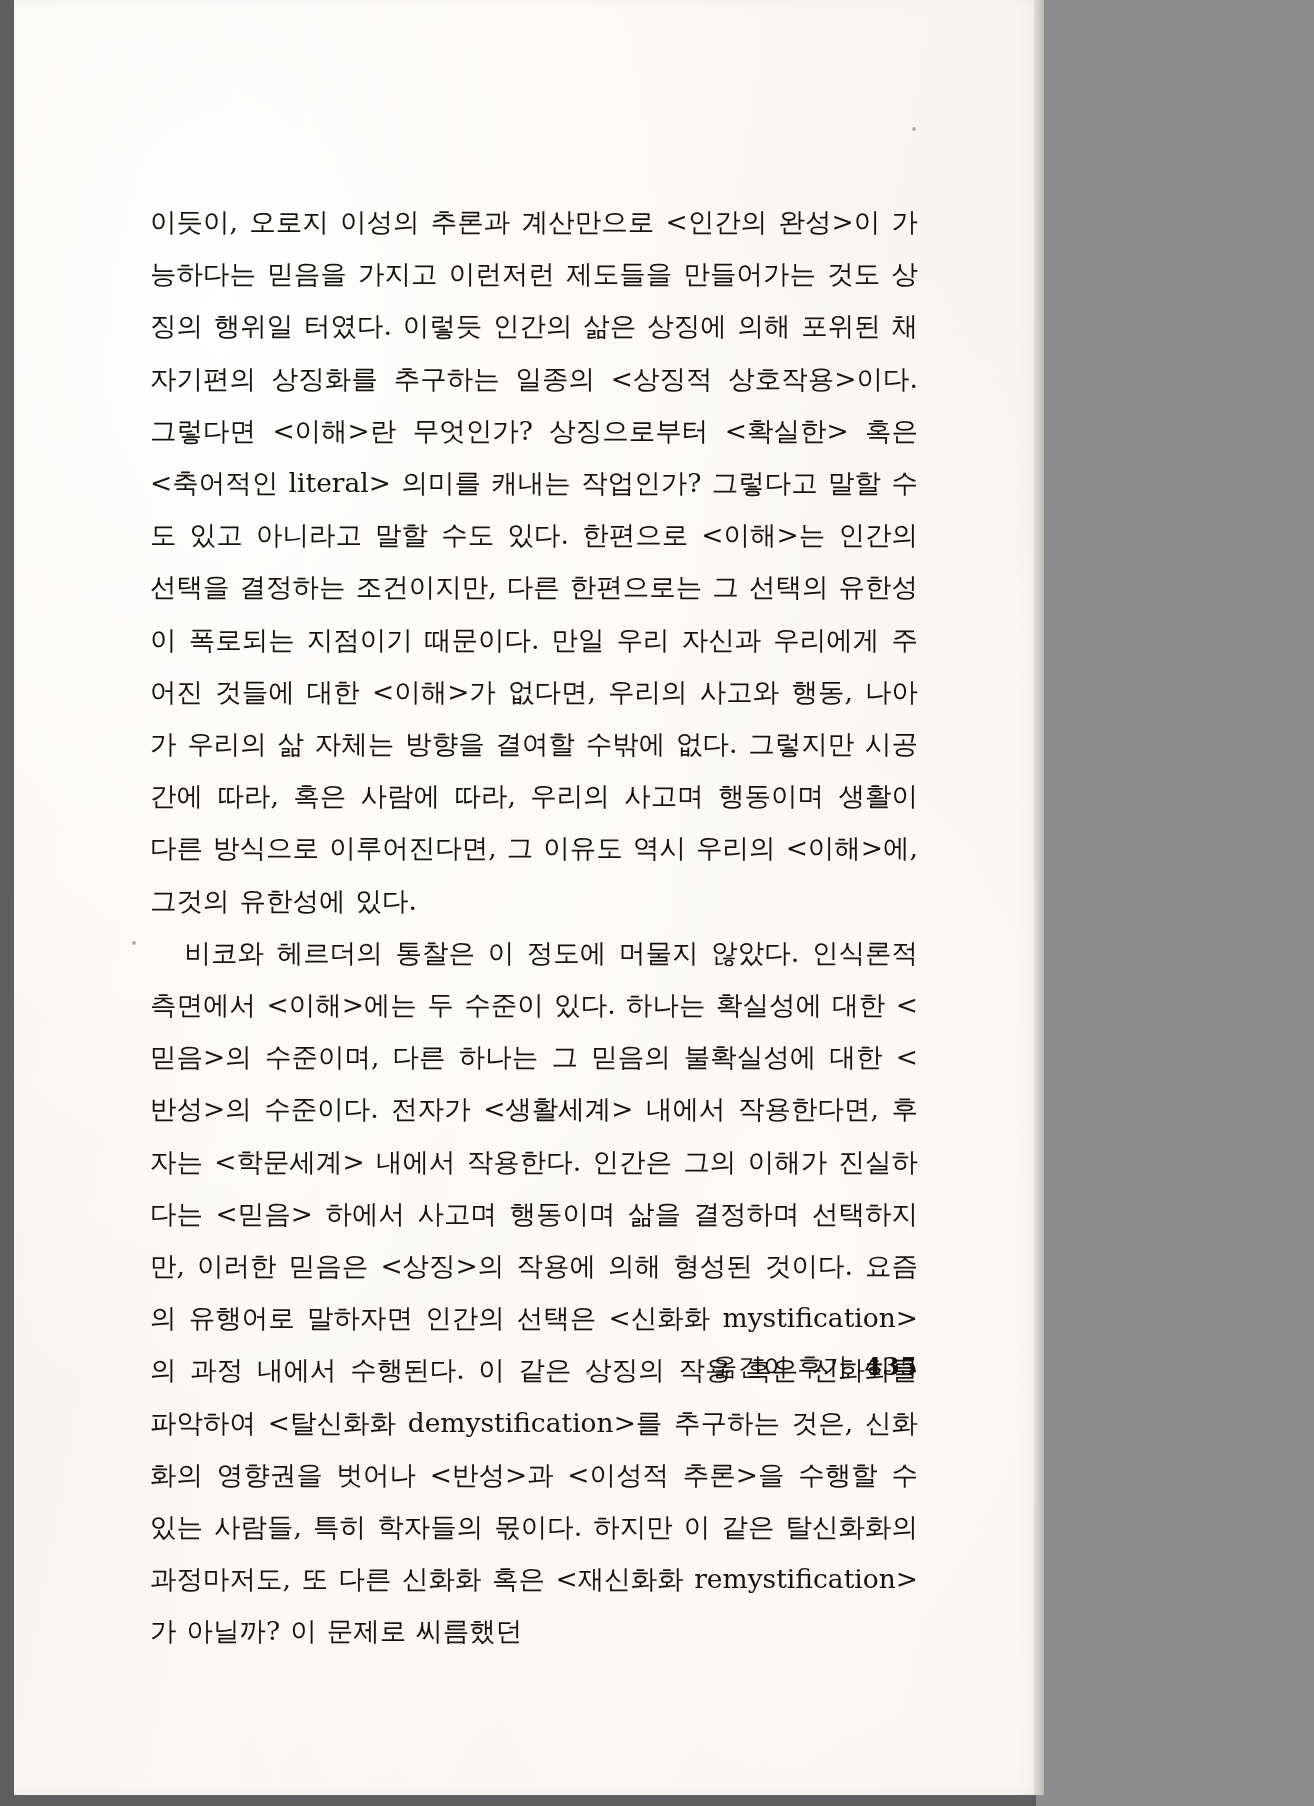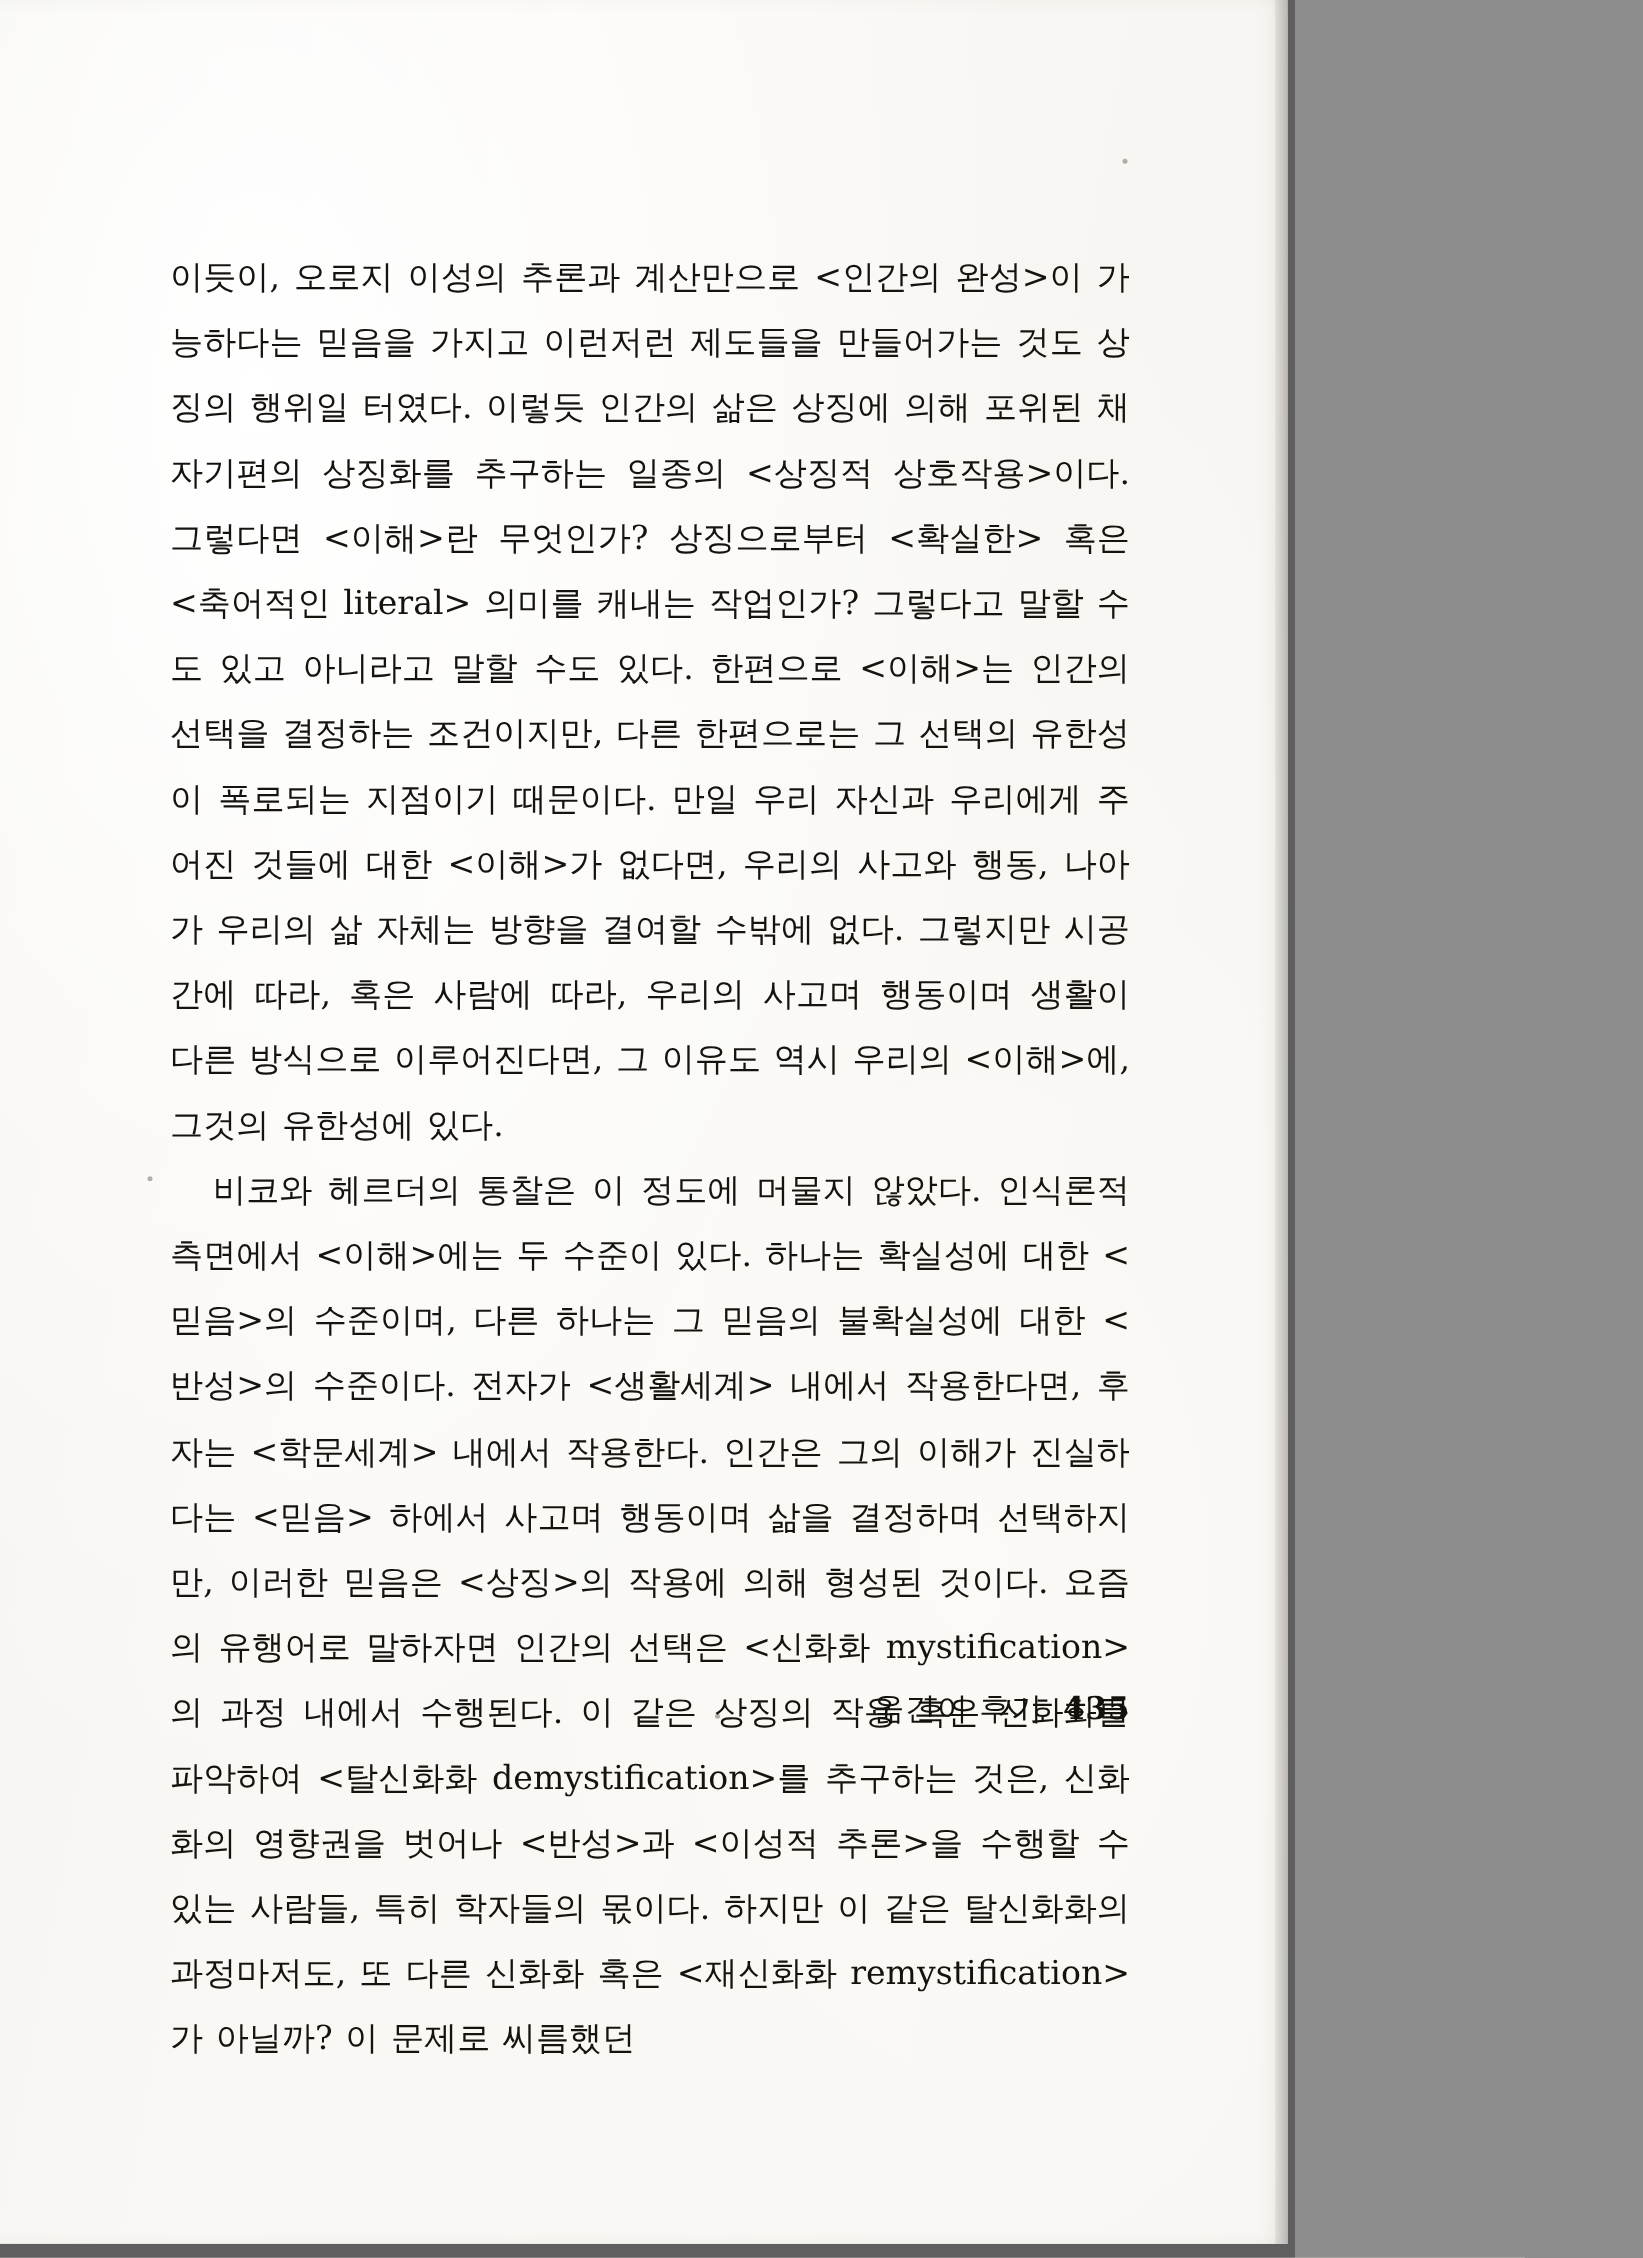--- a/index.html
+++ b/index.html
@@ -16,21 +16,21 @@
   .page-shadow {
     position: absolute;
     left: 0;
     top: 0;
     width: 1036px;
     height: 1806px;
     background: #5f5f5f;
   }
   .page {
     position: absolute;
-    left: 0;
+    left: 14px;
     top: 0;
     width: 1030px;
     height: 1795px;
     background: #f7f5f1;
     background-image:
       radial-gradient(ellipse at 20% 18%, #ffffff 0%, rgba(255,255,255,0) 55%),
       radial-gradient(ellipse at 75% 70%, #fbfaf7 0%, rgba(251,250,247,0) 60%),
       linear-gradient(100deg, #f4f2ee 0%, #faf8f5 35%, #f6f4f0 100%);
     box-shadow: inset -14px 0 22px -14px rgba(90,85,80,0.30);
   }

